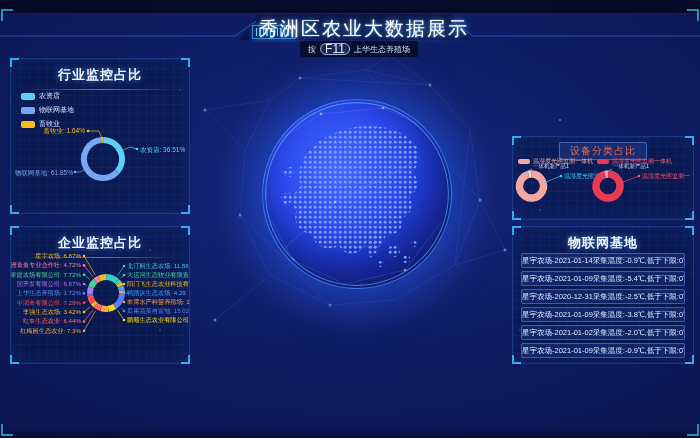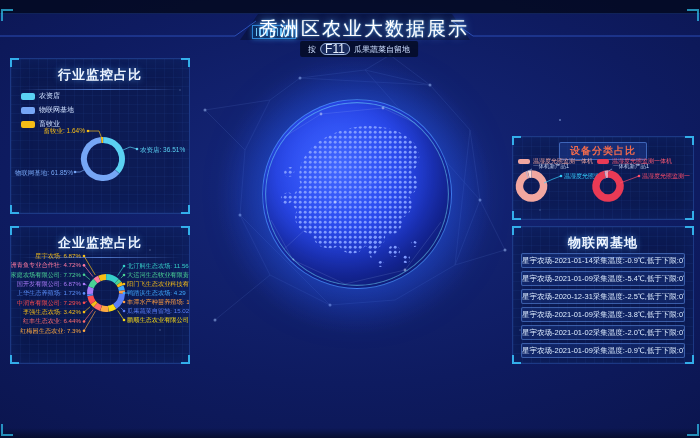--- a/index.html
+++ b/index.html
@@ -47,21 +47,21 @@
     background:linear-gradient(90deg,transparent,rgba(110,160,255,.7),transparent);}
   .chart{position:absolute;left:0;top:0;width:100%;height:100%;z-index:1;}
   
   .lg{position:absolute;left:10px;top:32px;z-index:2;}
   .lg .row{display:flex;align-items:center;margin-bottom:4px;cursor:pointer;}
   .sw{width:14px;height:7px;border-radius:2px;margin-right:4px;}
   .lg .lt{font-size:7px;color:#cfe0ff;}
   
   .cat-title{position:absolute;left:50%;top:5px;transform:translateX(-50%);z-index:2;
     border:1px solid rgba(90,140,230,.6);background:rgba(32,62,146,.5);border-radius:2px;
-    padding:1px 10px;font-size:10px;font-weight:bold;color:#ef6a4d;letter-spacing:1px;white-space:nowrap;}
+    padding:1px 10px;font-size:10px;font-weight:normal;color:#ef6a4d;letter-spacing:1px;white-space:nowrap;}
   .mlg{position:absolute;display:flex;align-items:center;font-size:6px;z-index:2;white-space:nowrap;}
   .msw{width:12px;height:5px;border-radius:2px;margin-right:3px;}
   
   .alarm{position:absolute;left:8px;right:8px;height:13px;border:1px solid rgba(100,150,235,.5);
     background:rgba(30,60,140,.35);border-radius:2px;color:#dcebff;font-size:7.5px;line-height:13px;
     text-align:center;white-space:nowrap;overflow:hidden;z-index:2;}
   
   .glow{position:absolute;left:215px;top:55px;width:280px;height:280px;border-radius:50%;z-index:0;
     background:radial-gradient(circle,rgba(45,100,255,.45) 0%,rgba(30,70,220,.18) 52%,rgba(30,70,220,0) 70%);}
   .globe{position:absolute;left:262px;top:99px;width:188px;height:188px;border-radius:50%;z-index:1;
@@ -122,21 +122,21 @@
     <path d="M0,36 L235,36 L256,21" stroke="#2b4db5" stroke-width="1" fill="none"></path>
     <path d="M700,36 L473,36 L452,21" stroke="#2b4db5" stroke-width="1" fill="none"></path>
   </svg>
   <div class="logo">
       <i></i>
     </div>
   <h1 class="page-title">秀洲区农业大数据展示</h1>
   <div class="hint">
     <span>按</span>
     <span class="keycap">F11</span>
-    <span>瓜果蔬菜自留地</span>
+    <span>上华生态养殖场</span>
   </div>
 
   <div class="glow"></div>
   <div class="globe">
     <svg width="188" height="188" viewBox="0 0 188 188">
       <defs>
         <pattern id="gdots" width="5" height="5" patternUnits="userSpaceOnUse">
           <circle cx="2.2" cy="2.2" r="1.45" fill="#809bff"></circle>
         </pattern>
         <clipPath id="gclip">

